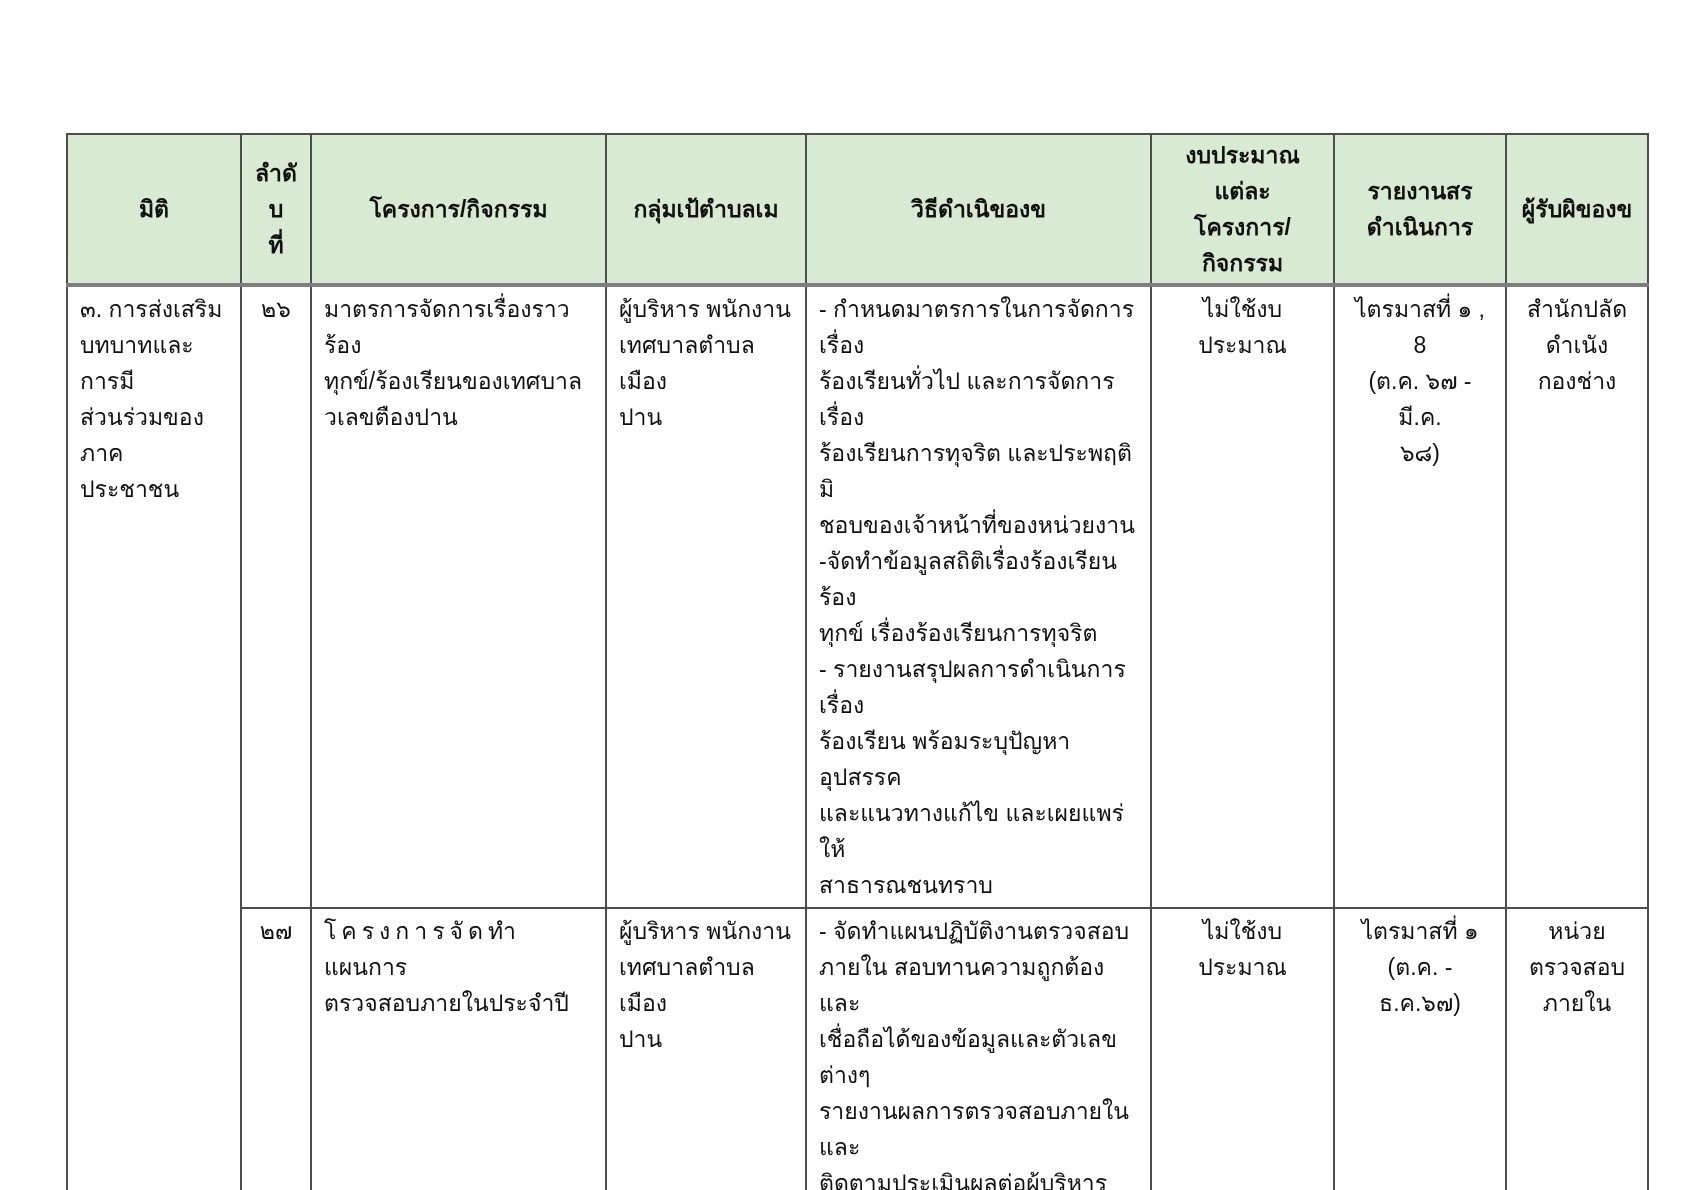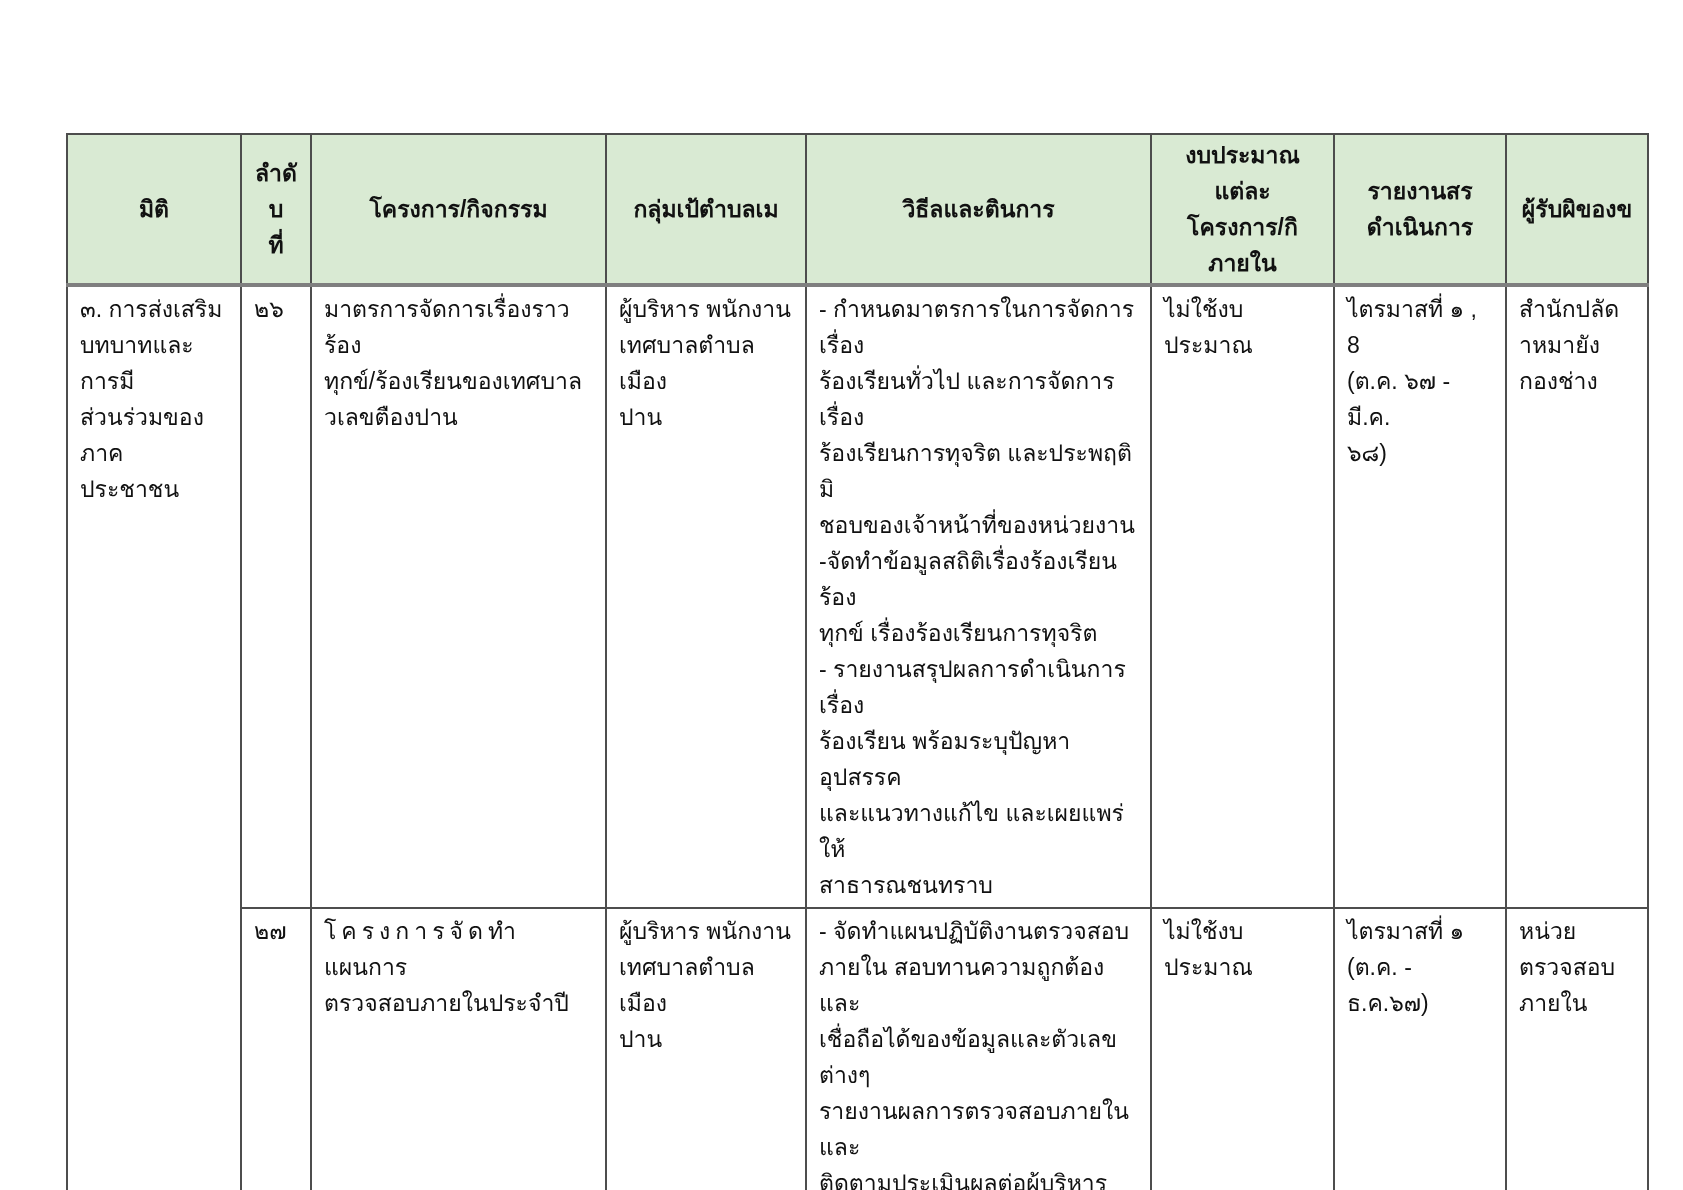--- a/index.html
+++ b/index.html
@@ -39,21 +39,21 @@
     overflow-wrap: anywhere;
   }
   table.plan thead th {
     background: #d9ead3;
     font-weight: bold;
     text-align: center;
     vertical-align: middle;
     border-bottom: 4px solid #7f7f7f;
     padding: 2px 6px;
   }
-  td.c-center { }
+  td.c-center { text-align: center; }
   td.c-left   { text-align: left; }
   .spread-first::first-line { letter-spacing: 5px; }
 </style>
 </head>
 <body>
 
 <div class="page">
   <div class="sheet">
     <table class="plan">
       <colgroup>
@@ -66,23 +66,23 @@
         <col style="width:172px">
         <col style="width:142px">
       </colgroup>
       <thead>
         <tr style="height:81px">
           <th>มิติ</th>
           <th>ลำดับ
 ที่</th>
           <th>โครงการ/กิจกรรม</th>
           <th>กลุ่มเป้ตำบลเม</th>
-          <th>วิธีลและตินการ</th>
+          <th>วิธีดำเนิของข</th>
           <th>งบประมาณแต่ละ
-โครงการ/กิภายใน</th>
+โครงการ/กิจกรรม</th>
           <th>รายงานสร
 ดำเนินการ</th>
           <th>ผู้รับผิของข</th>
         </tr>
       </thead>
       <tbody>
         <tr style="height:360px">
           <td class="c-left" rowspan="2">๓. การส่งเสริม
 บทบาทและการมี
 ส่วนร่วมของภาค
@@ -102,21 +102,21 @@
 ทุกข์ เรื่องร้องเรียนการทุจริต
 - รายงานสรุปผลการดำเนินการเรื่อง
 ร้องเรียน พร้อมระบุปัญหาอุปสรรค
 และแนวทางแก้ไข และเผยแพร่ให้
 สาธารณชนทราบ</td>
           <td class="c-center">ไม่ใช้งบประมาณ</td>
           <td class="c-center">ไตรมาสที่ ๑ , 8
 (ต.ค. ๖๗ - มี.ค.
 ๖๘)</td>
           <td class="c-center">สำนักปลัด
-าหมายัง
+ดำเนัง
 กองช่าง</td>
         </tr>
         <tr style="height:295px">
           <td class="c-center">๒๗</td>
           <td class="c-left spread-first">โครงการจัดทำแผนการ
 ตรวจสอบภายในประจำปี</td>
           <td class="c-left">ผู้บริหาร พนักงาน
 เทศบาลตำบลเมือง
 ปาน</td>
           <td class="c-left">- จัดทำแผนปฏิบัติงานตรวจสอบ

